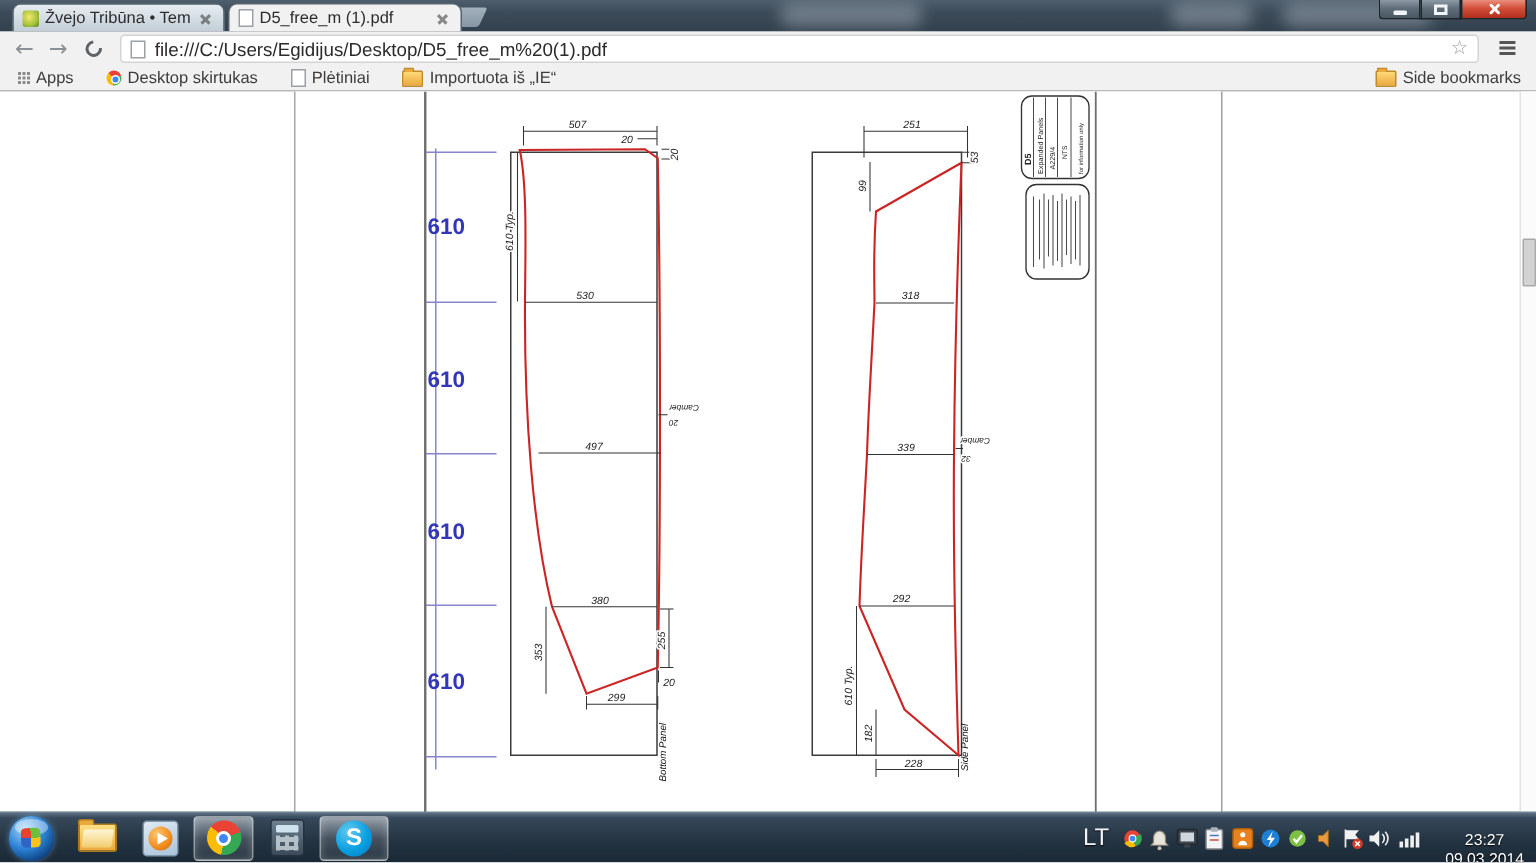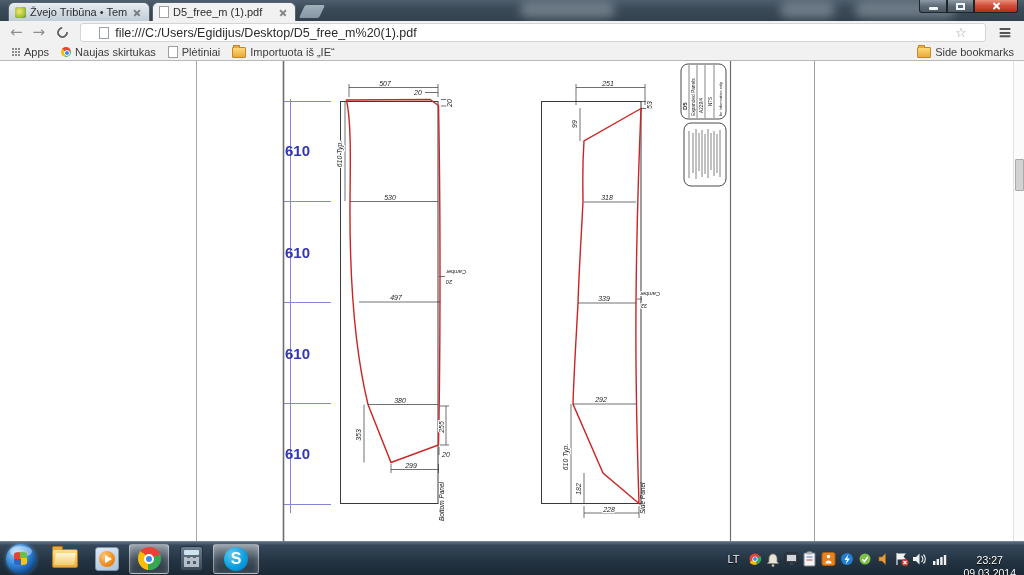--- a/index.html
+++ b/index.html
@@ -6,21 +6,21 @@
   .screen{position:relative;width:1024px;height:575px;overflow:hidden;
     font-family:"Liberation Sans",sans-serif;background:#CACACC;}
 
   
   .titlebar{position:absolute;left:0;top:0;width:1024px;height:21px;
     background:linear-gradient(180deg,#4e5e6c 0%,#3c4b59 40%,#33414e 100%);overflow:hidden;}
   .blob{position:absolute;top:2px;height:16px;background:#cfd9e2;opacity:.35;filter:blur(5px);border-radius:8px;}
   .tab{position:absolute;top:2px;height:19px;border-radius:6px 6px 0 0;display:flex;align-items:center;
     padding:0 6px;box-sizing:border-box;font-size:11px;color:#2d2d2d;white-space:nowrap;overflow:hidden;}
   .tab.inactive{left:8px;width:142px;background:linear-gradient(180deg,#e7edf2,#c2cdd6);border:1px solid #55646f;border-bottom:none;}
-  .tab.active{left:152px;width:144px;background:#f1f1f1;border:1px solid #55646f;border-bottom:none;z-index:2;}
+  .tab.active{left:152px;width:156px;background:#f1f1f1;border:1px solid #55646f;border-bottom:none;z-index:2;}
   .tab .ttl{flex:1;overflow:hidden;text-overflow:clip;margin:0 4px;}
   .tab .cls{width:12px;height:12px;position:relative;flex:0 0 auto;opacity:.55;}
   .tab .cls::before,.tab .cls::after{content:"";position:absolute;left:2px;top:5.5px;width:8px;height:1.5px;background:#333;}
   .tab .cls::before{transform:rotate(45deg);} .tab .cls::after{transform:rotate(-45deg);}
   .fav1{width:11px;height:11px;flex:0 0 auto;border-radius:2px;
     background:radial-gradient(circle at 40% 40%,#f4e96b,#a3c23c 60%,#5d7a1e);}
   .fav2{width:10px;height:12px;flex:0 0 auto;background:#fff;border:1px solid #9aa0a6;box-sizing:border-box;}
   .newtab{position:absolute;left:302px;top:5px;width:20px;height:13px;background:linear-gradient(180deg,#aebbc6,#8fa0ae);
     transform:skewX(-25deg);border-radius:2px;opacity:.9;}
   .winbtns{position:absolute;right:6px;top:0;display:flex;}
@@ -33,29 +33,29 @@
   .wb.close i{position:relative;display:block;width:12px;height:12px;}
   .wb.close i::before,.wb.close i::after{content:"";position:absolute;left:2px;top:5px;width:9px;height:2px;background:#fff;border-radius:1px;}
   .wb.close i::before{transform:rotate(45deg);} .wb.close i::after{transform:rotate(-45deg);}
 
   
   .toolbar{position:absolute;left:0;top:21px;width:1024px;height:23px;background:#f1f1f1;display:flex;align-items:center;}
   .navbtn{font-family:"DejaVu Sans",sans-serif;font-size:15px;color:#8b9096;margin-left:10px;line-height:1;}
   .reload{width:11px;height:11px;margin-left:12px;position:relative;border:2px solid #5f6368;border-radius:50%;
     border-top-color:transparent;box-sizing:border-box;transform:rotate(40deg);}
   .omnibox{flex:1;height:17px;margin:0 8px 0 12px;background:#fff;border:1px solid #d4d4d4;border-radius:3px;
-    display:flex;align-items:center;padding:0 18px;}
+    display:flex;align-items:center;padding:0 6px;}
   .docicon{width:8px;height:10px;background:#fff;border:1px solid #9aa0a6;margin-right:6px;flex:0 0 auto;}
   .urltext{flex:1;border:none;outline:none;font-size:12.5px;color:#2b2b2b;font-family:"Liberation Sans",sans-serif;background:transparent;padding:0;}
   .star{font-family:"DejaVu Sans",sans-serif;font-size:13px;color:#9aa0a6;margin-left:6px;}
   .menu{font-family:"DejaVu Sans",sans-serif;font-size:17px;font-weight:bold;color:#555;margin:0 12px 0 4px;line-height:1;}
 
   
   .bmbar{position:absolute;left:0;top:44px;width:1024px;height:16px;background:#f1f1f1;border-bottom:1px solid #c8c8c8;
-    display:flex;align-items:center;font-size:11px;color:#3c3c3c;}
+    display:flex;align-items:center;font-size:11px;color:#3c3c3c;gap:10px;}
   .bm{display:flex;align-items:center;margin-left:12px;gap:4px;}
   .grid9{width:8px;height:8px;background:
     linear-gradient(#8a8a8a,#8a8a8a) 0 0/2px 2px no-repeat, linear-gradient(#8a8a8a,#8a8a8a) 3px 0/2px 2px no-repeat, linear-gradient(#8a8a8a,#8a8a8a) 6px 0/2px 2px no-repeat,
     linear-gradient(#8a8a8a,#8a8a8a) 0 3px/2px 2px no-repeat, linear-gradient(#8a8a8a,#8a8a8a) 3px 3px/2px 2px no-repeat, linear-gradient(#8a8a8a,#8a8a8a) 6px 3px/2px 2px no-repeat,
     linear-gradient(#8a8a8a,#8a8a8a) 0 6px/2px 2px no-repeat, linear-gradient(#8a8a8a,#8a8a8a) 3px 6px/2px 2px no-repeat, linear-gradient(#8a8a8a,#8a8a8a) 6px 6px/2px 2px no-repeat;}
   .minichrome{width:10px;height:10px;border-radius:50%;
     background:conic-gradient(from -50deg,#ea4335 0 120deg,#4caf50 0 240deg,#fbbc05 0 360deg);position:relative;}
   .minichrome::after{content:"";position:absolute;left:3px;top:3px;width:4px;height:4px;border-radius:50%;background:#4285f4;border:1px solid #fff;}
   .pageicon{width:8px;height:10px;background:#fff;border:1px solid #9aa0a6;}
   .folder{width:12px;height:9px;background:linear-gradient(180deg,#ffd978,#e9a93d);border:1px solid #c08a2a;border-radius:1px;position:relative;}
@@ -98,21 +98,21 @@
   .ic-wmp::after{content:"";position:absolute;left:9px;top:7px;border-left:7px solid #fff;border-top:4px solid transparent;border-bottom:4px solid transparent;}
   .ic-chrome{width:23px;height:23px;border-radius:50%;background:conic-gradient(from -50deg,#ea4335 0 120deg,#34a853 0 240deg,#fbbc05 0 360deg);position:relative;}
   .ic-chrome::after{content:"";position:absolute;left:6.5px;top:6.5px;width:10px;height:10px;border-radius:50%;background:#4285f4;border:2.2px solid #fff;box-sizing:border-box;}
   .ic-calc{width:21px;height:23px;border-radius:3px;background:linear-gradient(180deg,#6d7f90,#3a4a59);border:1px solid #243240;position:relative;}
   .ic-calc::before{content:"";position:absolute;left:3px;top:3px;width:15px;height:5px;background:#cfe3ee;border-radius:1px;}
   .ic-calc::after{content:"";position:absolute;left:3px;top:10px;width:15px;height:10px;
     background:repeating-linear-gradient(90deg,#cfd8df 0 3px,transparent 3px 6px),repeating-linear-gradient(0deg,#cfd8df 0 3px,transparent 3px 6px);opacity:.8;}
   .ic-skype{width:24px;height:24px;border-radius:50%;background:radial-gradient(circle at 35% 30%,#64c8f0,#0aa0e0 55%,#0078c8);
     color:#fff;font-weight:bold;font-size:16px;display:flex;align-items:center;justify-content:center;}
   .tray{margin-left:auto;display:flex;align-items:center;gap:6px;padding-right:8px;}
-  .lang{color:#f0f4f8;font-size:11px;text-shadow:0 1px 1px #000;}
+  .lang{color:#f0f4f8;font-size:16px;text-shadow:0 1px 1px #000;}
   .clock{color:#fff;font-size:10.5px;line-height:1.25;text-align:center;text-shadow:0 1px 1px #000;margin-left:4px;margin-top:17px;}
 </style>
 </head>
 <body>
 
 <div class="screen">
 
   <div class="titlebar">
     <div class="blob" style="left:520px;width:95px;"></div>
     <div class="blob" style="left:780px;width:55px;"></div>
@@ -155,21 +155,21 @@
     <span class="menu">≡</span>
   </div>
 
   <div class="bmbar">
     <div class="bm">
       <span class="grid9"></span>
       <span>Apps</span>
     </div>
     <div class="bm">
       <span class="minichrome"></span>
-      <span>Naujas skirtukas</span>
+      <span>Desktop skirtukas</span>
     </div>
     <div class="bm">
       <span class="pageicon"></span>
       <span>Plėtiniai</span>
     </div>
     <div class="bm">
       <span class="folder"></span>
       <span>Importuota iš „IE“</span>
     </div>
     <div class="bm bm-other">

